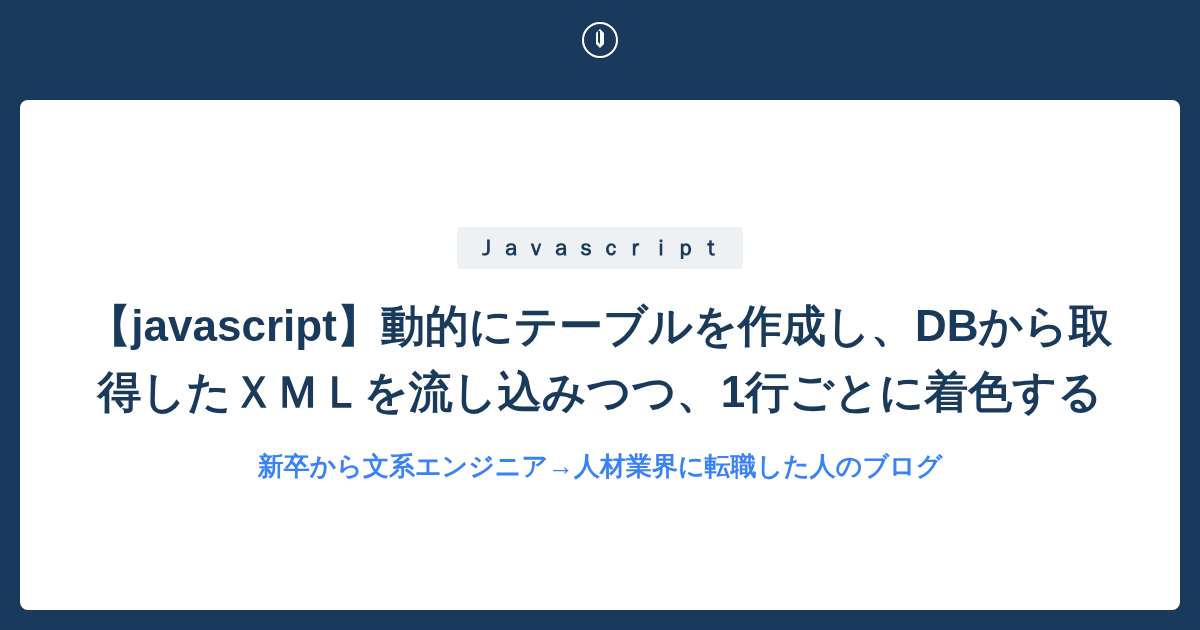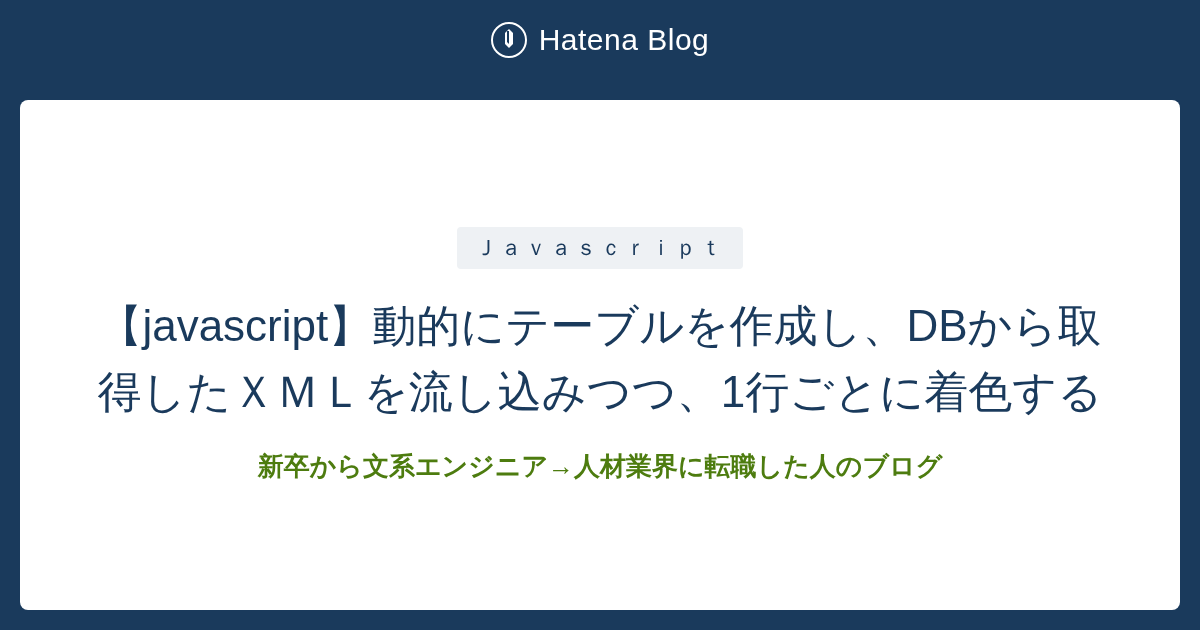--- a/index.html
+++ b/index.html
@@ -59,54 +59,53 @@
     .tags {
       display: flex;
       gap: 12px;
       margin-bottom: 24px;
     }
     .tag {
       background: #eef1f4;
       color: #1a3a5c;
       padding: 6px 18px;
       font-size: 22px;
-      font-weight: 400;
+      font-weight: 700;
       border-radius: 4px;
       letter-spacing: 3px;
     }
     .tag.secondary {
       letter-spacing: 1px;
     }
     .title {
       color: #1a3a5c;
       font-size: 44px;
-      font-weight: 400;
+      font-weight: 700;
       text-align: center;
       line-height: 1.5;
       margin-bottom: 24px;
     }
     .subtitle {
-      color: #4d7c0f;
+      color: #3b82f6;
       font-size: 26px;
       font-weight: 600;
       text-align: center;
     }
   </style>
 </head>
 <body>
 
 <div class="header">
   <span class="logo-icon">
     <svg viewBox="0 0 36 36" fill="none">
       <circle cx="18" cy="18" r="17" stroke="#ffffff" stroke-width="2"></circle>
       <path d="M18 7 L14 11 L14 22 L18 26 L22 22 L22 11 Z" fill="#ffffff"></path>
       <path d="M16 9 L16 20 L18 22 L18 9 Z" fill="#1a3a5c"></path>
     </svg>
   </span>
-  <span class="logo-text">Hatena Blog</span>
 </div>
 
 <div class="card-wrapper">
   <div class="card">
     <div class="tags">
       <span class="tag">Ｊａｖａｓｃｒｉｐｔ</span>
     </div>
     <h1 class="title">【javascript】動的にテーブルを作成し、DBから取得したＸＭＬを流し込みつつ、1行ごとに着色する</h1>
     <div class="subtitle">新卒から文系エンジニア→人材業界に転職した人のブログ</div>
   </div>

